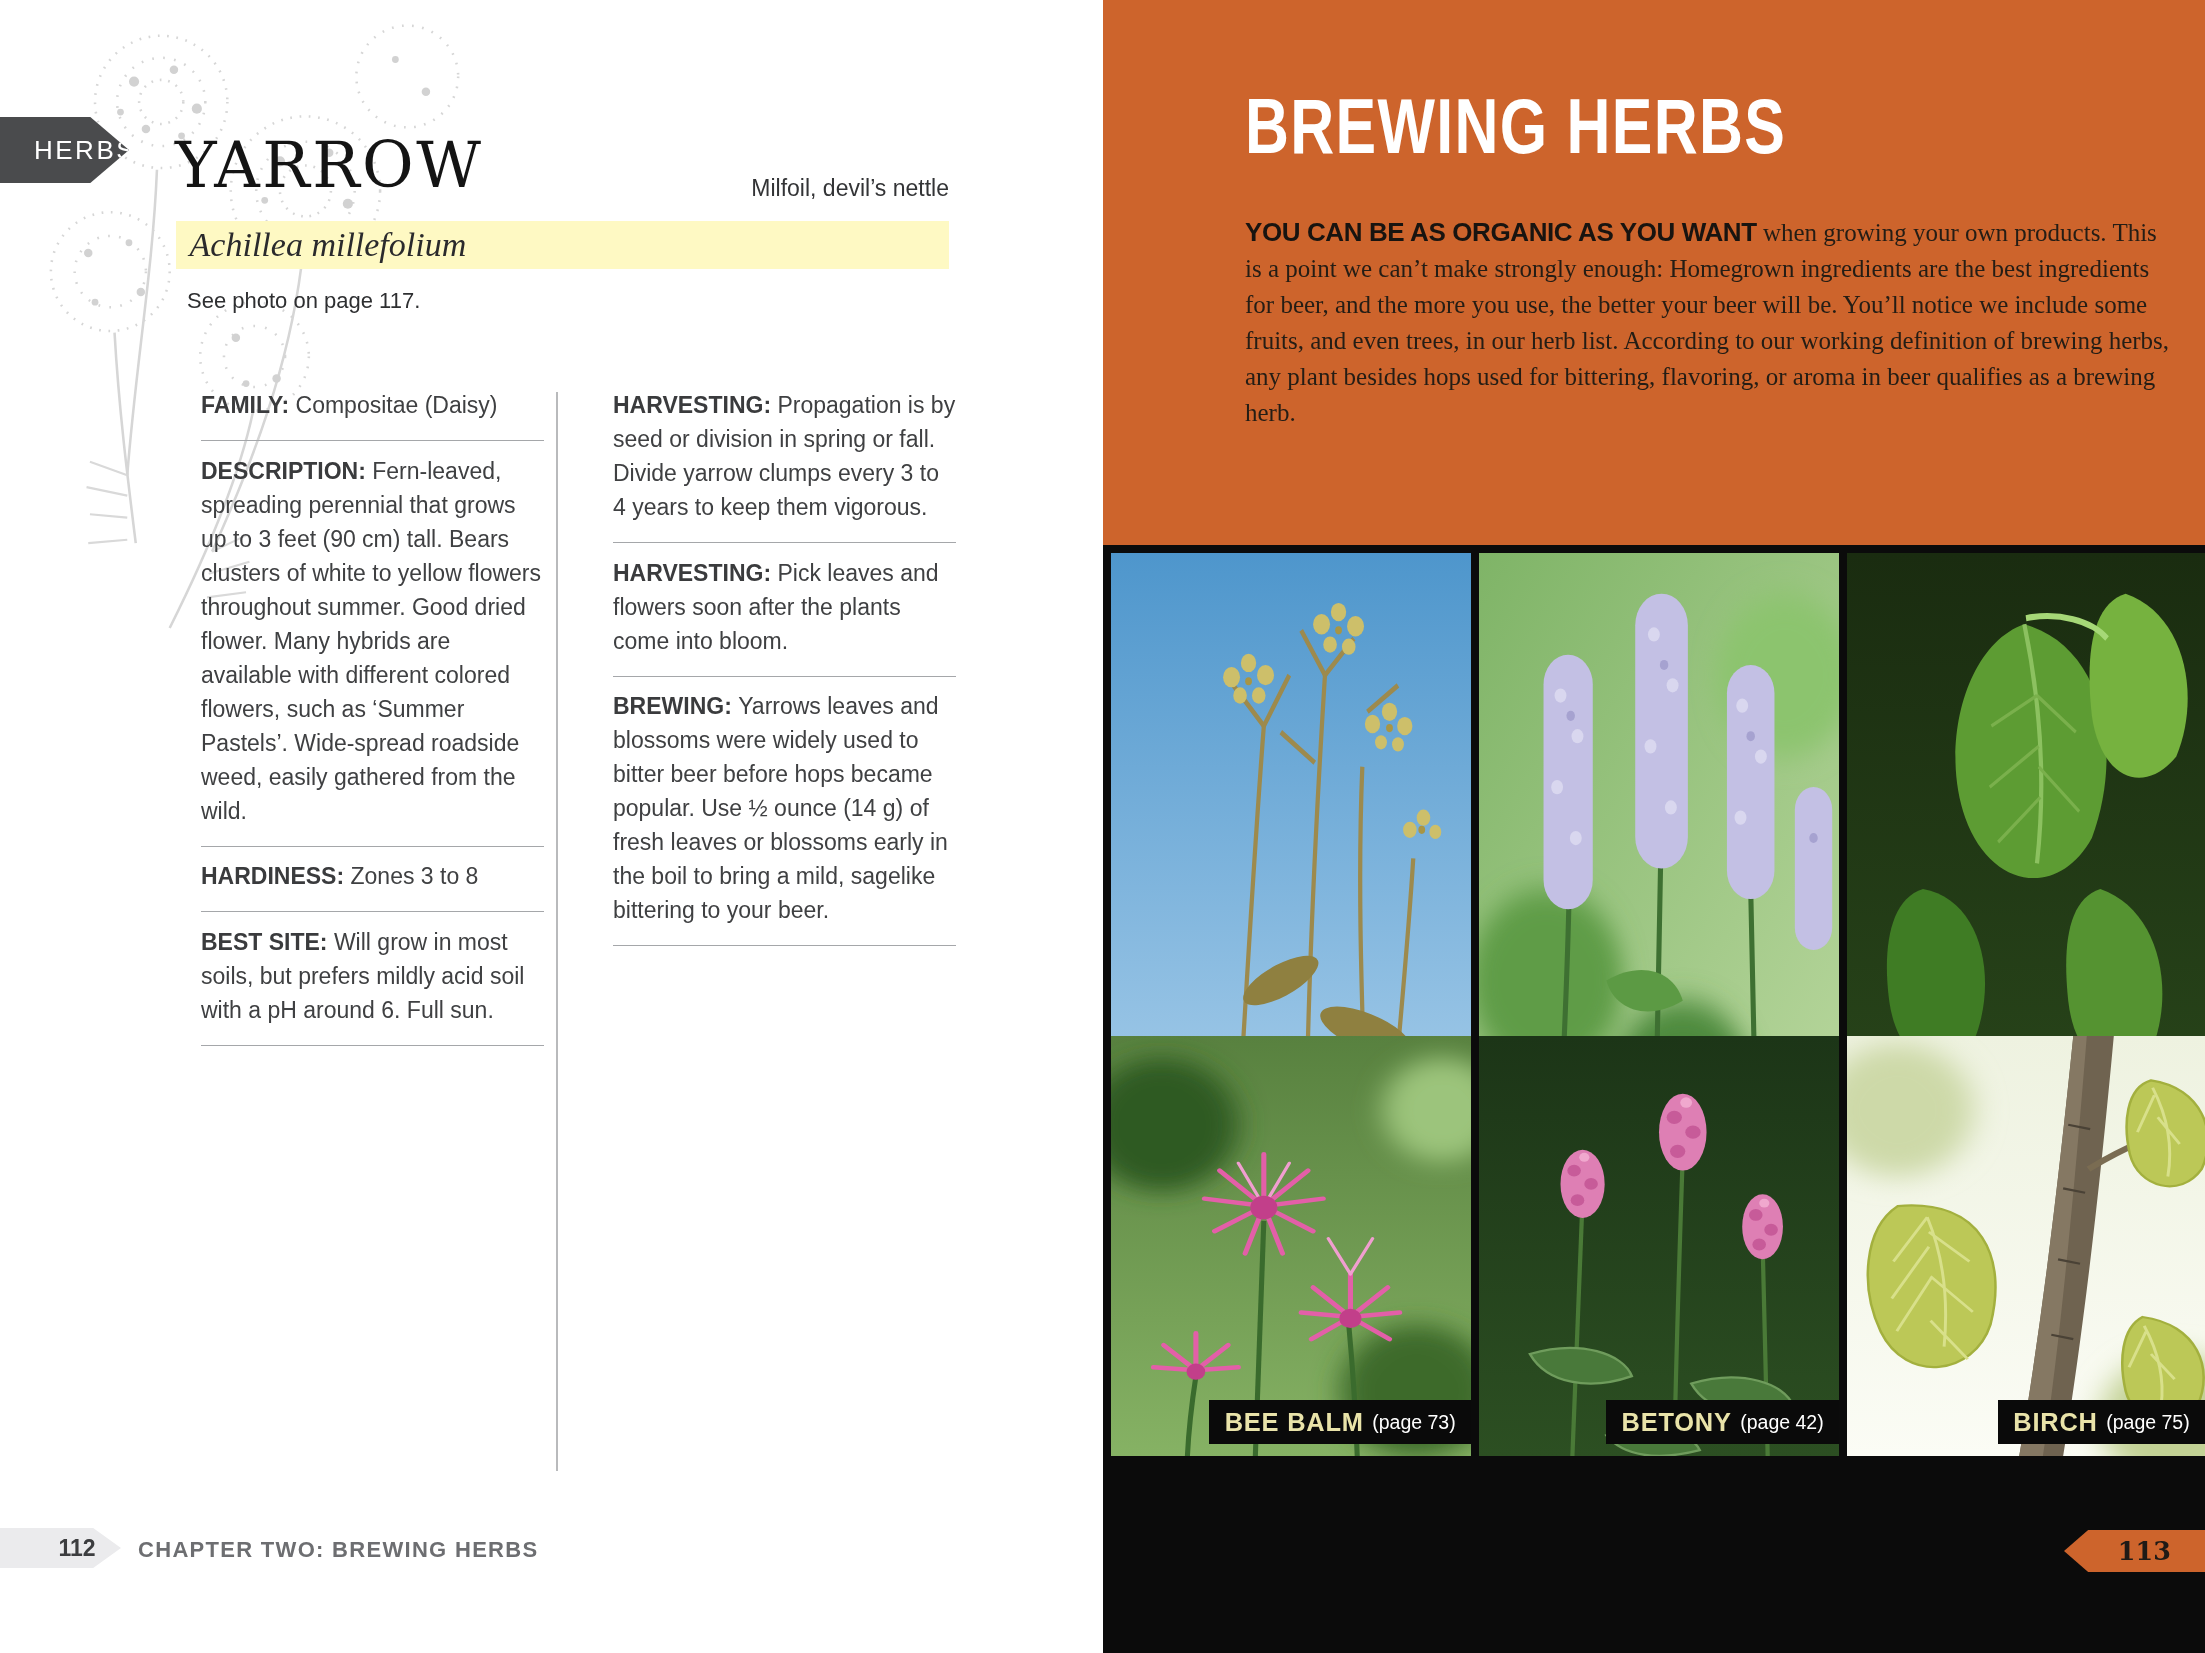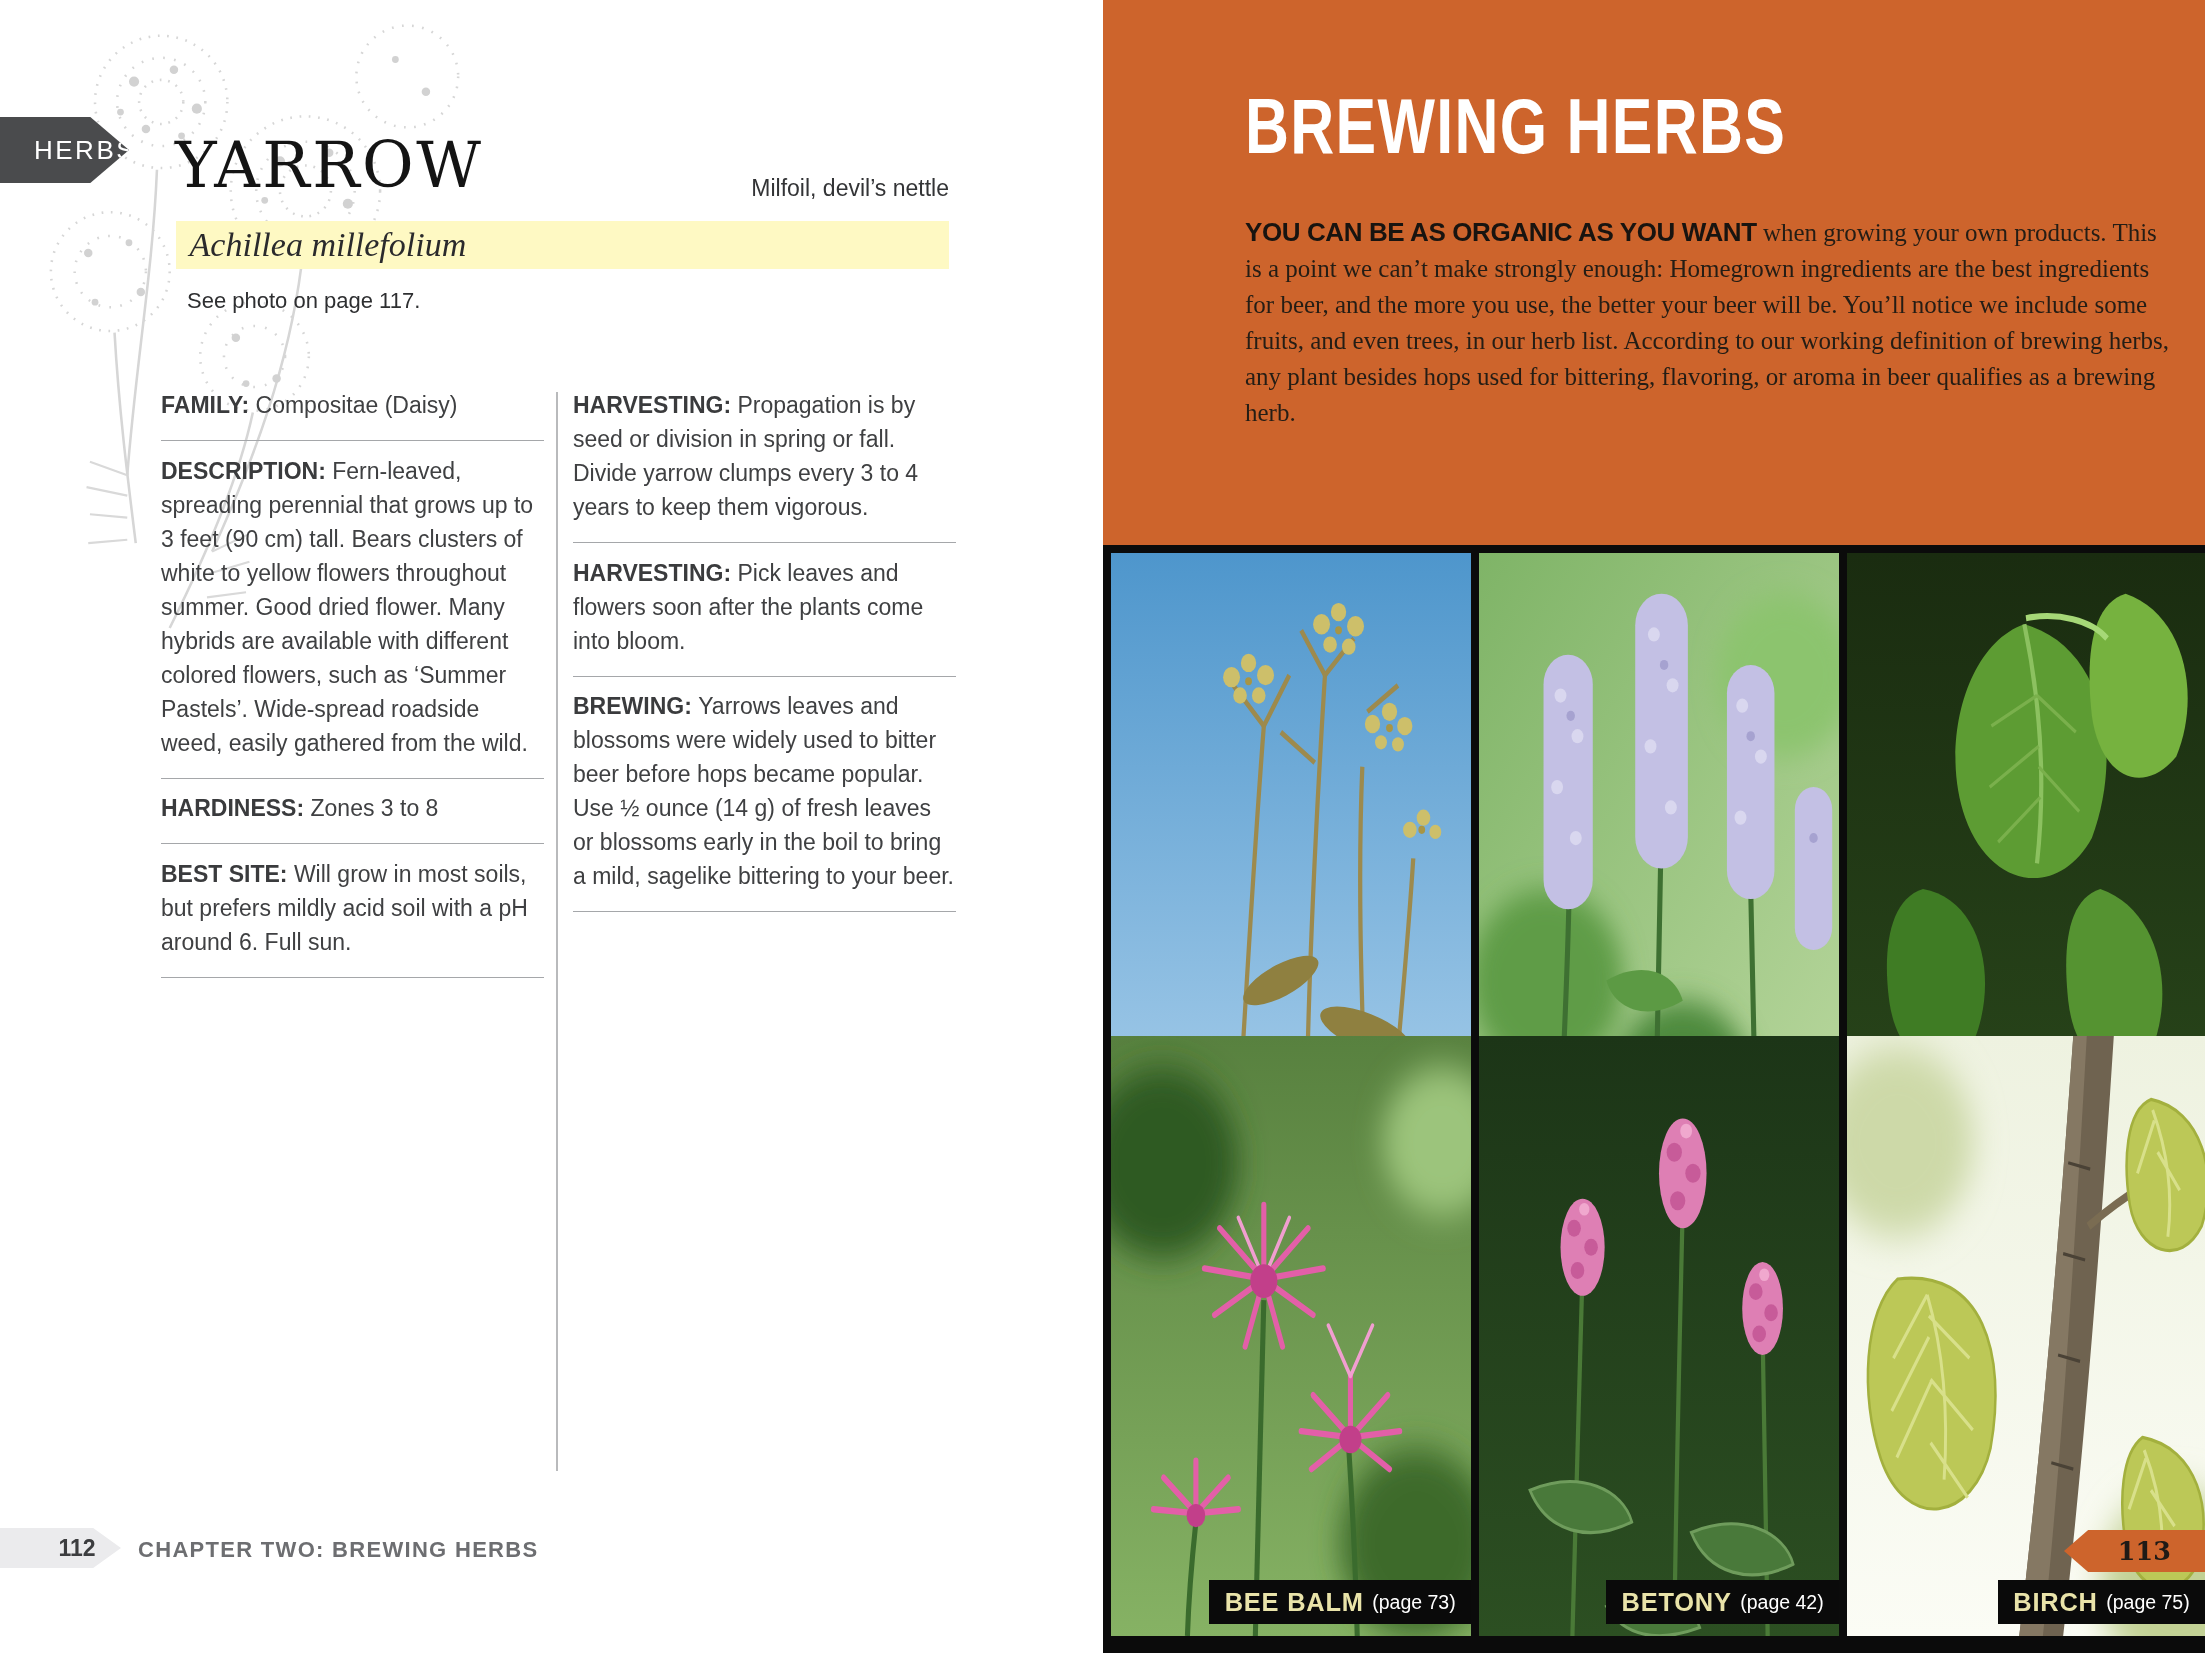--- a/index.html
+++ b/index.html
@@ -25,21 +25,21 @@
              font-family:"Liberation Serif",serif;font-style:italic;font-size:34px;color:#2a2a2c;}
 
   .photo-ref{position:absolute;left:187px;top:288px;font-size:22px;color:#2e2f31;}
 
   .col{position:absolute;top:383px;width:383px;display:flex;flex-direction:column;}
   .col1{left:161px;}
   .col2{left:573px;}
   .col-divider{position:absolute;left:556px;top:392px;width:1.7px;height:1079px;background:#b9babc;}
 
   .section{border-bottom:1.7px solid #a5a7aa;padding:12.7px 0 18px 0;
-           font-size:23px;line-height:34px;color:#3f4042;}
+           font-size:23px;line-height:34px;color:#3f4042;margin-left:40px;}
   .section:first-child{padding-top:5.1px;}
   .section .lbl{font-weight:bold;color:#3a3b3d;}
   .section .it{font-family:"Liberation Serif",serif;font-style:italic;}
 
   .footer-left-arrow{position:absolute;left:0;top:1528px;width:121px;height:40px;background:#ebebed;
              clip-path:polygon(0 0,77% 0,100% 50%,77% 100%,0 100%);
              display:flex;align-items:center;justify-content:flex-end;padding-right:25.4px;
              box-sizing:border-box;font-size:23px;font-weight:bold;color:#3c3d3f;}
   .footer-chapter{position:absolute;left:138px;top:1537px;font-size:22px;font-weight:bold;
              color:#6d6e71;letter-spacing:1.3px;}
@@ -51,21 +51,21 @@
   .intro{position:absolute;left:142px;top:214px;width:926px;font-family:"Liberation Serif",serif;
          font-size:25px;line-height:36px;color:#241d15;}
   .intro .lead{font-family:"Liberation Sans",sans-serif;font-weight:bold;font-size:26px;
                letter-spacing:-0.4px;color:#181410;}
 
   .photo-band{position:absolute;left:1103px;top:545px;width:1103px;height:1109px;background:#0b0b0b;}
 
   .photo{position:absolute;overflow:hidden;}
   .photo svg{display:block;width:100%;height:100%;}
   .ph-r1{top:553px;height:570px;}
-  .ph-r2{top:1036px;height:600px;}
+  .ph-r2{top:1036px;height:420px;}
   .ph-c1{left:1111px;width:360px;}
   .ph-c2{left:1479px;width:360px;}
   .ph-c3{left:1847px;width:358px;}
 
   .caption{position:absolute;right:0;bottom:12px;height:44px;background:#0a0a0a;
            display:flex;align-items:center;gap:8.5px;padding:0 15.3px;white-space:nowrap;}
   .caption .cname{color:#e9e3a9;font-weight:bold;font-size:25.4px;letter-spacing:0.8px;}
   .caption .cpage{color:#ffffff;font-size:19.5px;}
 
   .footer-right-arrow{position:absolute;left:2064px;top:1530px;width:142px;height:42px;background:#cd642c;

